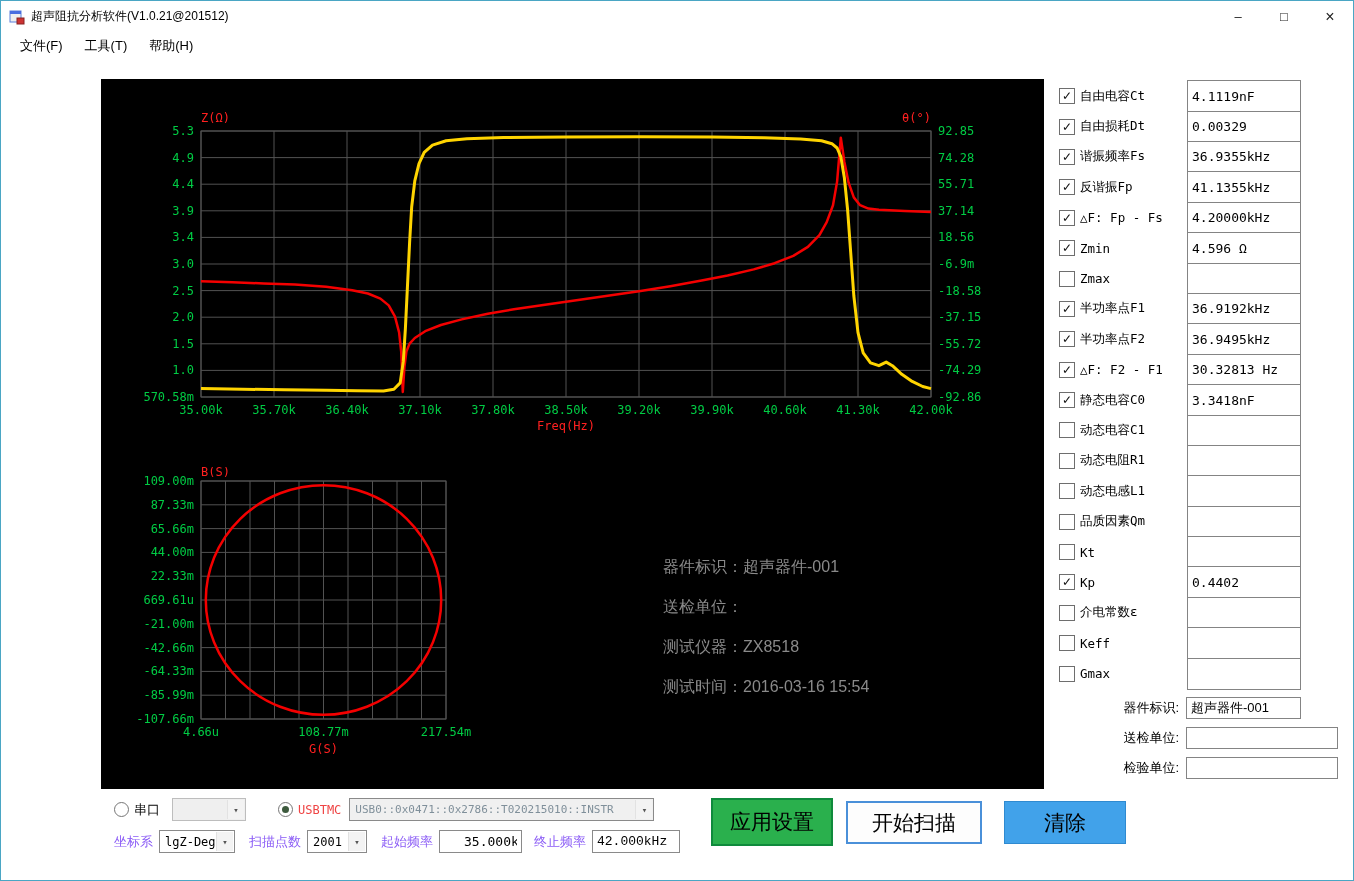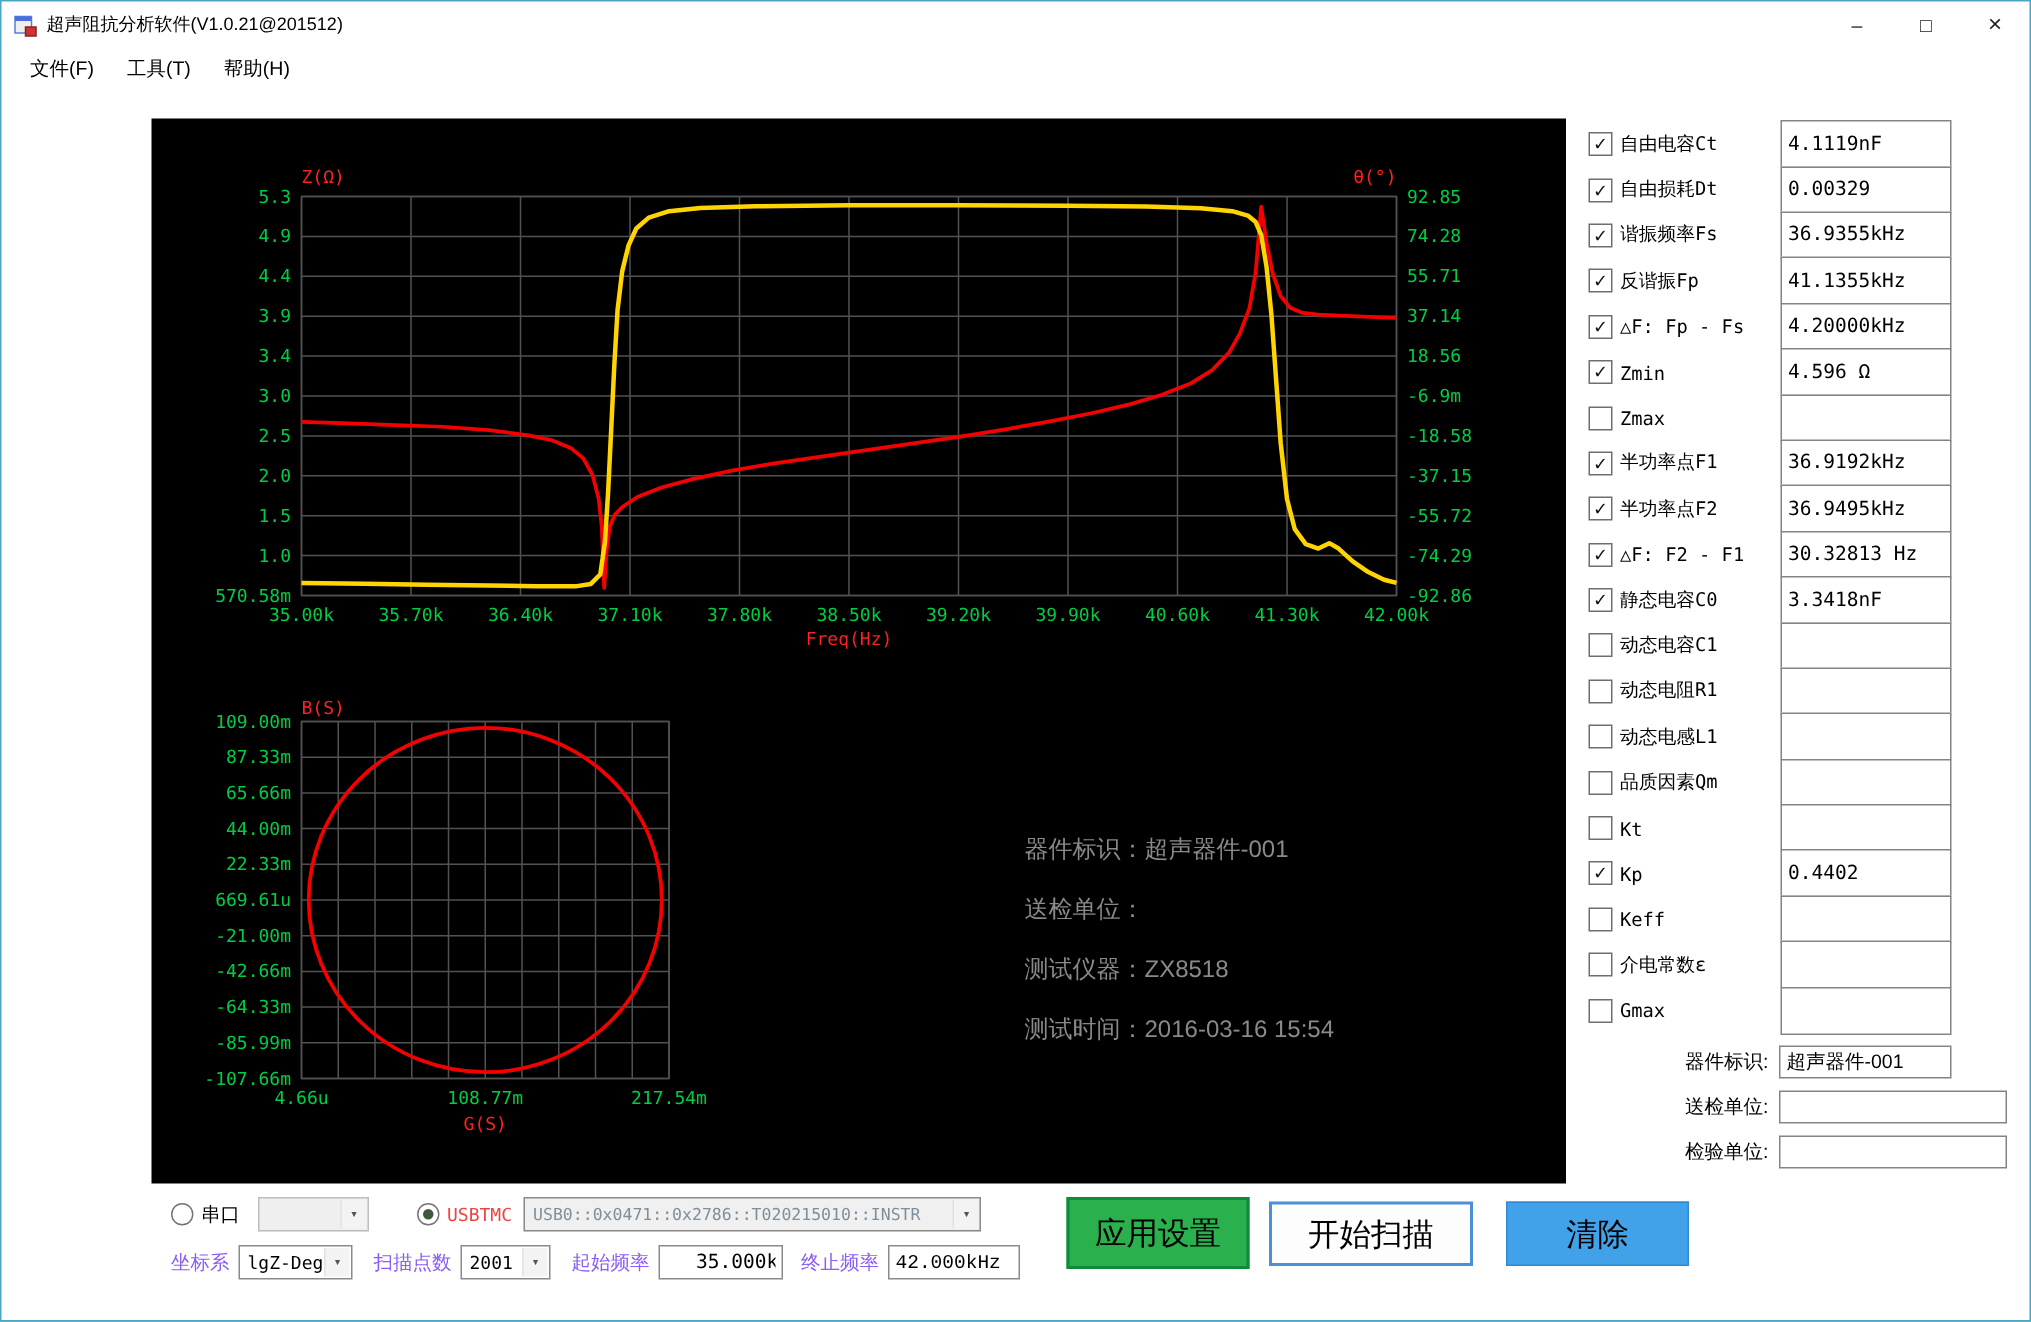--- a/index.html
+++ b/index.html
@@ -16,21 +16,21 @@
 
   
   .menubar{height:28px;display:flex;align-items:center;padding-left:8px;}
   .menu-item{padding:4px 11px;font-size:13px;color:#000;cursor:default;}
 
   
   .black-panel{position:absolute;left:100px;top:78px;width:943px;height:710px;background:#000;}
   #chart-top{position:absolute;left:40px;top:28px;}
   #chart-circle{position:absolute;left:20px;top:388px;}
   #chart-top text,#chart-circle text{font-family:"DejaVu Sans Mono",monospace;font-size:12px;}
-  .info-block{position:absolute;left:582px;top:468px;color:#8a8a8a;font-size:16px;}
+  .info-block{position:absolute;left:562px;top:468px;color:#8a8a8a;font-size:16px;}
   .info-block div{height:40px;line-height:40px;white-space:nowrap;}
 
   
   .results{position:absolute;left:1058px;top:80px;width:242px;}
   .res-row{display:flex;align-items:center;height:30.4px;}
   .cb{width:14px;height:14px;border:1px solid #6e6e6e;background:#fff;display:inline-flex;align-items:center;justify-content:center;font-size:12px;line-height:1;color:#111;margin-right:5px;flex:none;box-sizing:content-box;}
   .cb-label{flex:1;font-family:"DejaVu Sans Mono",monospace;font-size:12.5px;color:#000;white-space:nowrap;overflow:hidden;}
   .res-input{box-sizing:border-box;width:114px;height:30px;border:1px solid #848484;font:13px "DejaVu Sans Mono",monospace;padding:15px 4px;background:#fff;flex:none;}
 
   
@@ -279,26 +279,26 @@
         <span class="cb-label">Kt</span>
         <input class="res-input" style="">
       </div>
       <div class="res-row">
         <span class="cb">✓</span>
         <span class="cb-label">Kp</span>
         <input class="res-input" value="0.4402" style="">
       </div>
       <div class="res-row">
         <span class="cb"></span>
+        <span class="cb-label">介电常数ε</span>
+        <input class="res-input" style="">
+      </div>
+      <div class="res-row">
+        <span class="cb"></span>
         <span class="cb-label">Keff</span>
-        <input class="res-input" style="">
-      </div>
-      <div class="res-row">
-        <span class="cb"></span>
-        <span class="cb-label">介电常数ε</span>
         <input class="res-input" style="">
       </div>
       <div class="res-row">
         <span class="cb"></span>
         <span class="cb-label">Gmax</span>
         <input class="res-input" style="">
       </div>
     </div>
 
   <div id="identity" class="identity">

